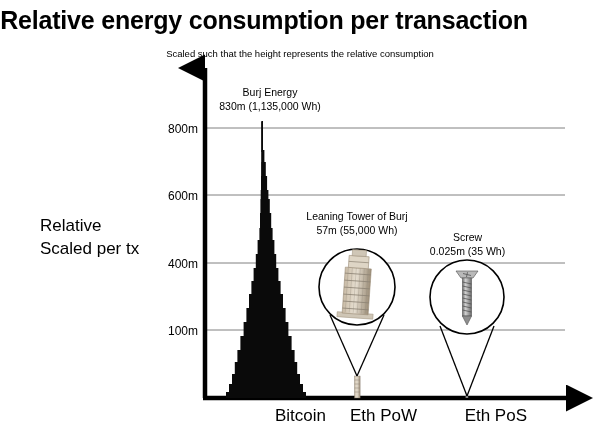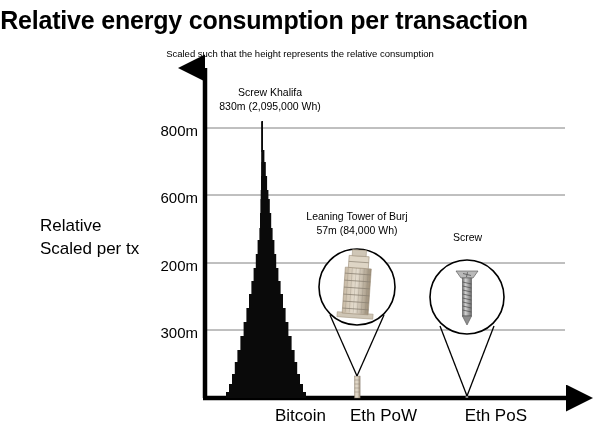--- a/index.html
+++ b/index.html
@@ -31,21 +31,21 @@
     position:absolute;left:40px;top:214px;width:145px;
     text-align:left;
     font-size:17px;line-height:23px;
     color:#000;
   }
 
   svg.plot{position:absolute;left:0;top:0;width:600px;height:440px;}
 
   .tick-label{
     position:absolute;
-    font-size:15px;
+    font-size:12px;
     color:#000;
     text-align:right;
     width:46px;
   }
 
   .cat-label{
     position:absolute;
     top:406px;
     font-size:17px;
     color:#000;
@@ -234,32 +234,33 @@
           <line x1="462.6" y1="310" x2="471.4" y2="312"></line>
         </g>
 
         <path d="M462.4,316 L471.6,316 L467,325 Z" fill="#8f8f8f" stroke="#4f4f4f" stroke-width="0.6"></path>
       </g>
     </g>
   </svg>
 
   <div class="tick-label" style="left:152px;top:122px;">800m</div>
   <div class="tick-label" style="left:152px;top:189px;">600m</div>
-  <div class="tick-label" style="left:152px;top:257px;">200m</div>
-  <div class="tick-label" style="left:152px;top:324px;">300m</div>
+  <div class="tick-label" style="left:152px;top:257px;">400m</div>
+  <div class="tick-label" style="left:152px;top:324px;">100m</div>
 
   <div class="cat-label" style="left:206px;">Bitcoin</div>
   <div class="cat-label" style="left:407px;">Eth PoS</div>
   <div class="cat-label" style="left:297px;">Eth PoW</div>
 
   <div class="ann" id="ann-burj">
-    <span class="l1">Screw Khalifa</span>
-    <span class="l2">830m (2,095,000 Wh)</span>
+    <span class="l1">Burj Energy</span>
+    <span class="l2">830m (1,135,000 Wh)</span>
   </div>
   <div class="ann" id="ann-pisa">
     <span class="l1">Leaning Tower of Burj</span>
-    <span class="l2">57m (84,000 Wh)</span>
+    <span class="l2">57m (55,000 Wh)</span>
   </div>
   <div class="ann" id="ann-screw">
     <span class="l1">Screw</span>
+    <span class="l2">0.025m (35 Wh)</span>
   </div>
 
 </div>
 
 </body></html>

